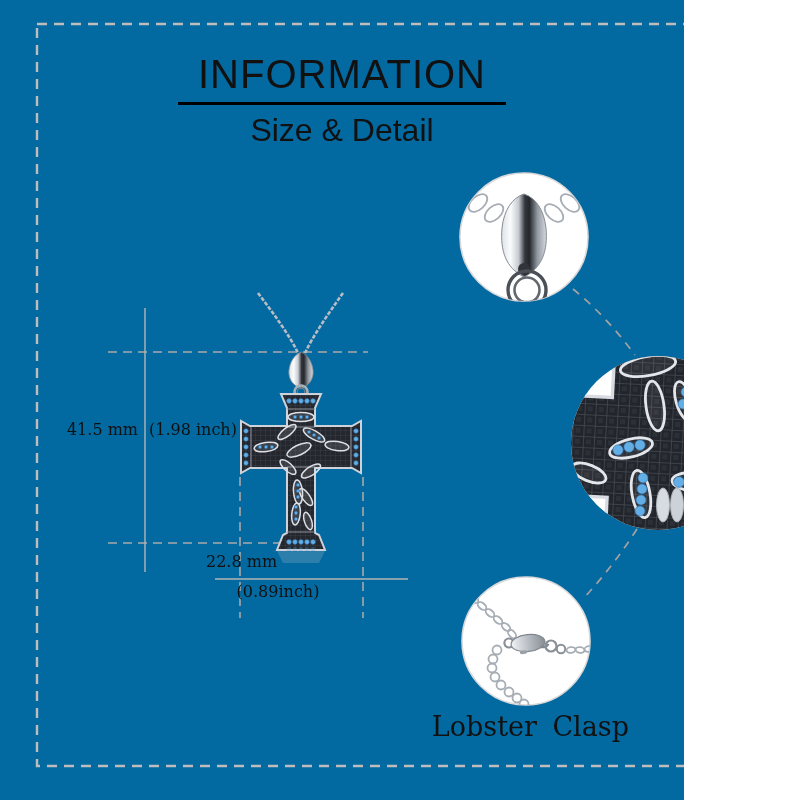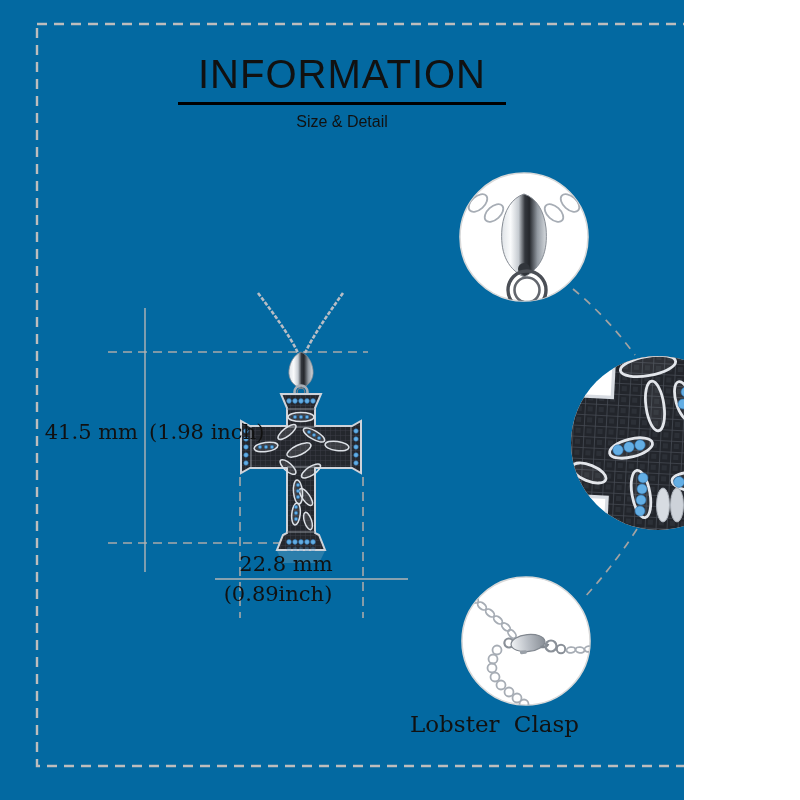--- a/index.html
+++ b/index.html
@@ -14,30 +14,30 @@
   .page{
     position:relative;width:684px;height:800px;background:#0369a1;overflow:hidden;
     font-family:"Liberation Sans",sans-serif;color:var(--text-black);
   }
   .svg-layer{position:absolute;left:0;top:0;width:800px;height:800px;}
   .header{position:absolute;top:54px;left:0;width:100%;text-align:center;line-height:1;}
   .title{
     display:inline-block;font-size:40px;font-weight:400;letter-spacing:1px;
     padding:0 20px 8px 20px;border-bottom:3px solid #000;color:var(--text-black);
   }
-  .subtitle{margin-top:9px;font-size:16px;font-weight:400;color:var(--text-black);}
+  .subtitle{margin-top:9px;font-size:32px;font-weight:400;color:var(--text-black);}
   .dim-label{
     position:absolute;font-family:"DejaVu Serif","Liberation Serif",serif;
-    font-size:21px;color:var(--text-black);line-height:1.1;white-space:nowrap;
+    font-size:16px;color:var(--text-black);line-height:1.1;white-space:nowrap;
   }
   .dim-height-mm{left:28px;top:421px;width:110px;text-align:right;}
   .dim-height-inch{left:149px;top:421px;}
-  .dim-width-mm{left:206px;top:553px;width:160px;text-align:center;}
+  .dim-width-mm{left:206px;top:553px;width:160px;}
   .dim-width-inch{left:198px;top:583px;width:160px;text-align:center;}
-  .clasp-label{left:410px;top:712px;width:200px;text-align:left;font-size:23px;word-spacing:7px;}
+  .clasp-label{left:429px;top:712px;width:200px;text-align:right;font-size:27px;word-spacing:7px;}
   
   .dashline{stroke:var(--line-gray);stroke-width:1.6;stroke-dasharray:9 6;fill:none;}
   .solidline{stroke:#b5b5b5;stroke-width:1.4;fill:none;}
   .connector{stroke:#a3a3a3;stroke-width:1.7;stroke-dasharray:8 7;fill:none;}
   .crystal{fill:var(--crystal-blue);stroke:#2d6ea9;stroke-width:0.6;}
   .fish{fill:rgba(255,255,255,0.10);stroke:#dde1e7;stroke-width:1.5;}
   .fish-big{fill:rgba(255,255,255,0.06);stroke:#e3e6eb;stroke-width:2.8;}
   .chainlink{fill:none;stroke:#a7adb5;stroke-width:1.8;}
   .ring-circle{fill:#ffffff;stroke:#d9d9d9;stroke-width:1.6;}
 </style>

